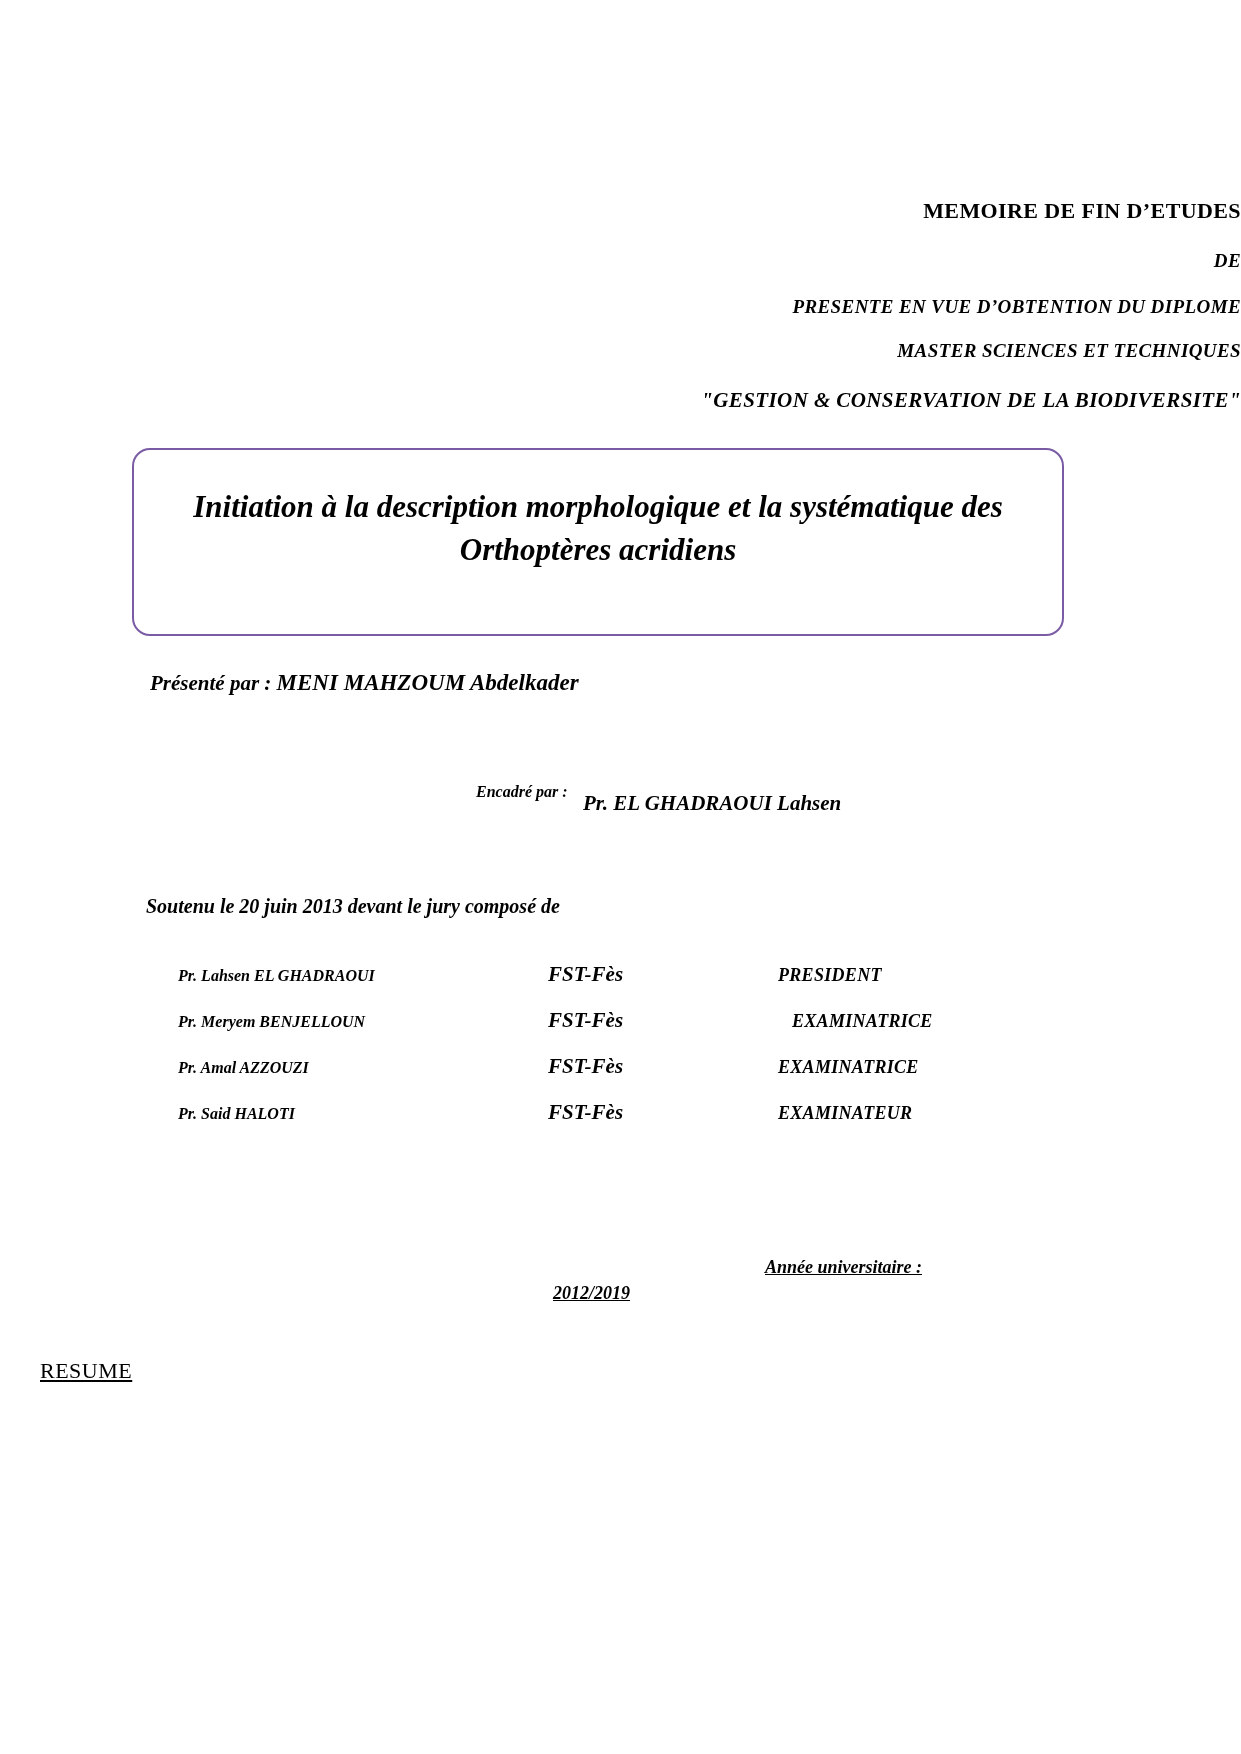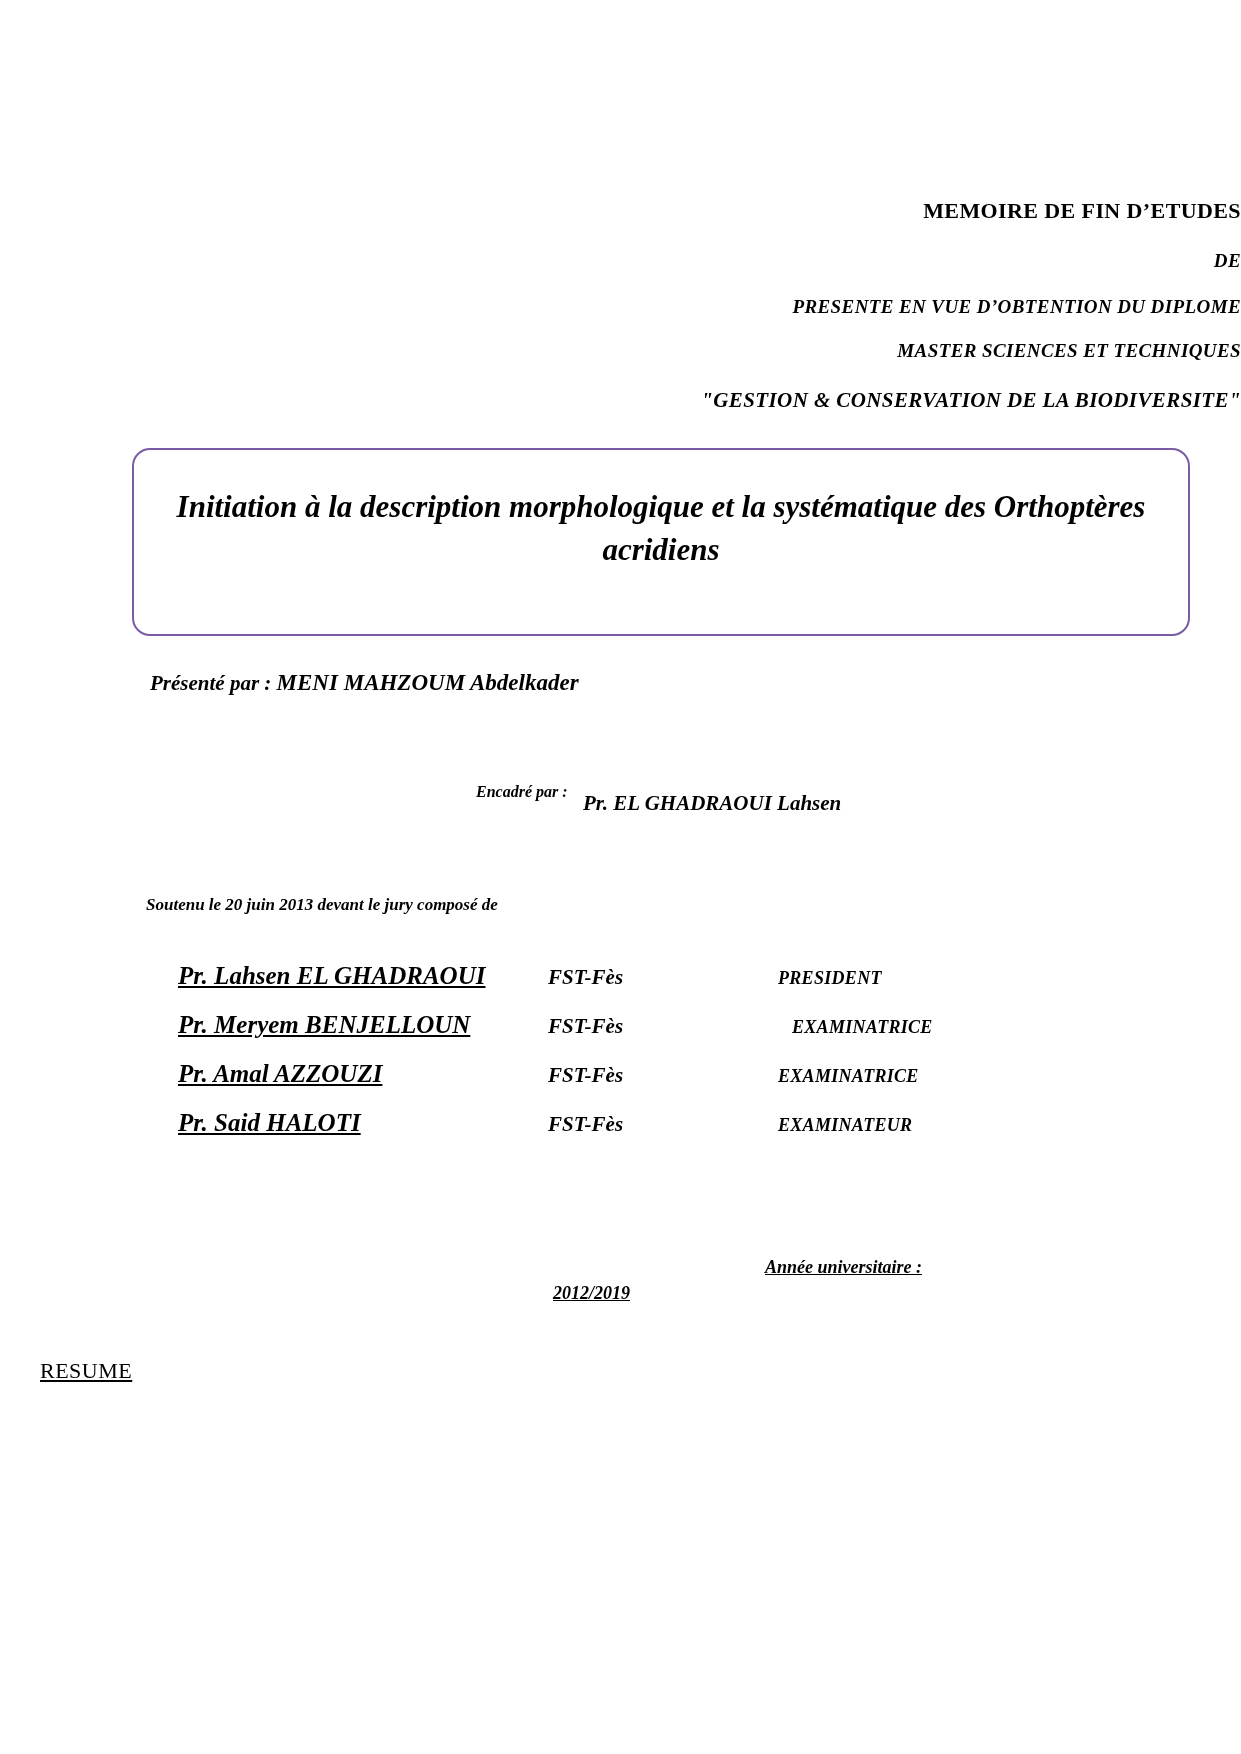--- a/index.html
+++ b/index.html
@@ -58,21 +58,21 @@
   
   .sc {
     font-variant: small-caps;
   }
 
   
   .title-box {
     position: absolute;
     left: 132px;
     top: 448px;
-    width: 1058px;
+    width: 932px;
     height: 188px;
     border: 2.5px solid #7a5ca5;
     border-radius: 18px;
     box-sizing: border-box;
   }
   .title-text {
     text-align: center;
     font-style: italic;
     font-weight: bold;
     font-size: 31px;
@@ -110,43 +110,42 @@
     font-size: 21px;
     font-style: italic;
     font-weight: bold;
   }
 
   
   .defense {
     position: absolute;
     left: 146px;
     top: 895px;
-    font-size: 17px;
+    font-size: 20px;
     font-style: italic;
     font-weight: bold;
   }
 
   
   .jury {
     position: absolute;
     left: 178px;
     top: 952px;
     width: 800px;
     border-collapse: collapse;
   }
   .jury td {
     padding: 10px 0 11px 0;
     font-style: italic;
     font-weight: bold;
     vertical-align: baseline;
   }
   .jury .c-name {
     width: 370px;
-    font-size: 25px;
-    text-decoration: underline;
+    font-size: 16px;
   }
   .jury .c-aff {
     width: 230px;
     font-size: 21px;
   }
   .jury .c-role {
     font-size: 18px;
     font-variant: small-caps;
     letter-spacing: 0.3px;
   }

